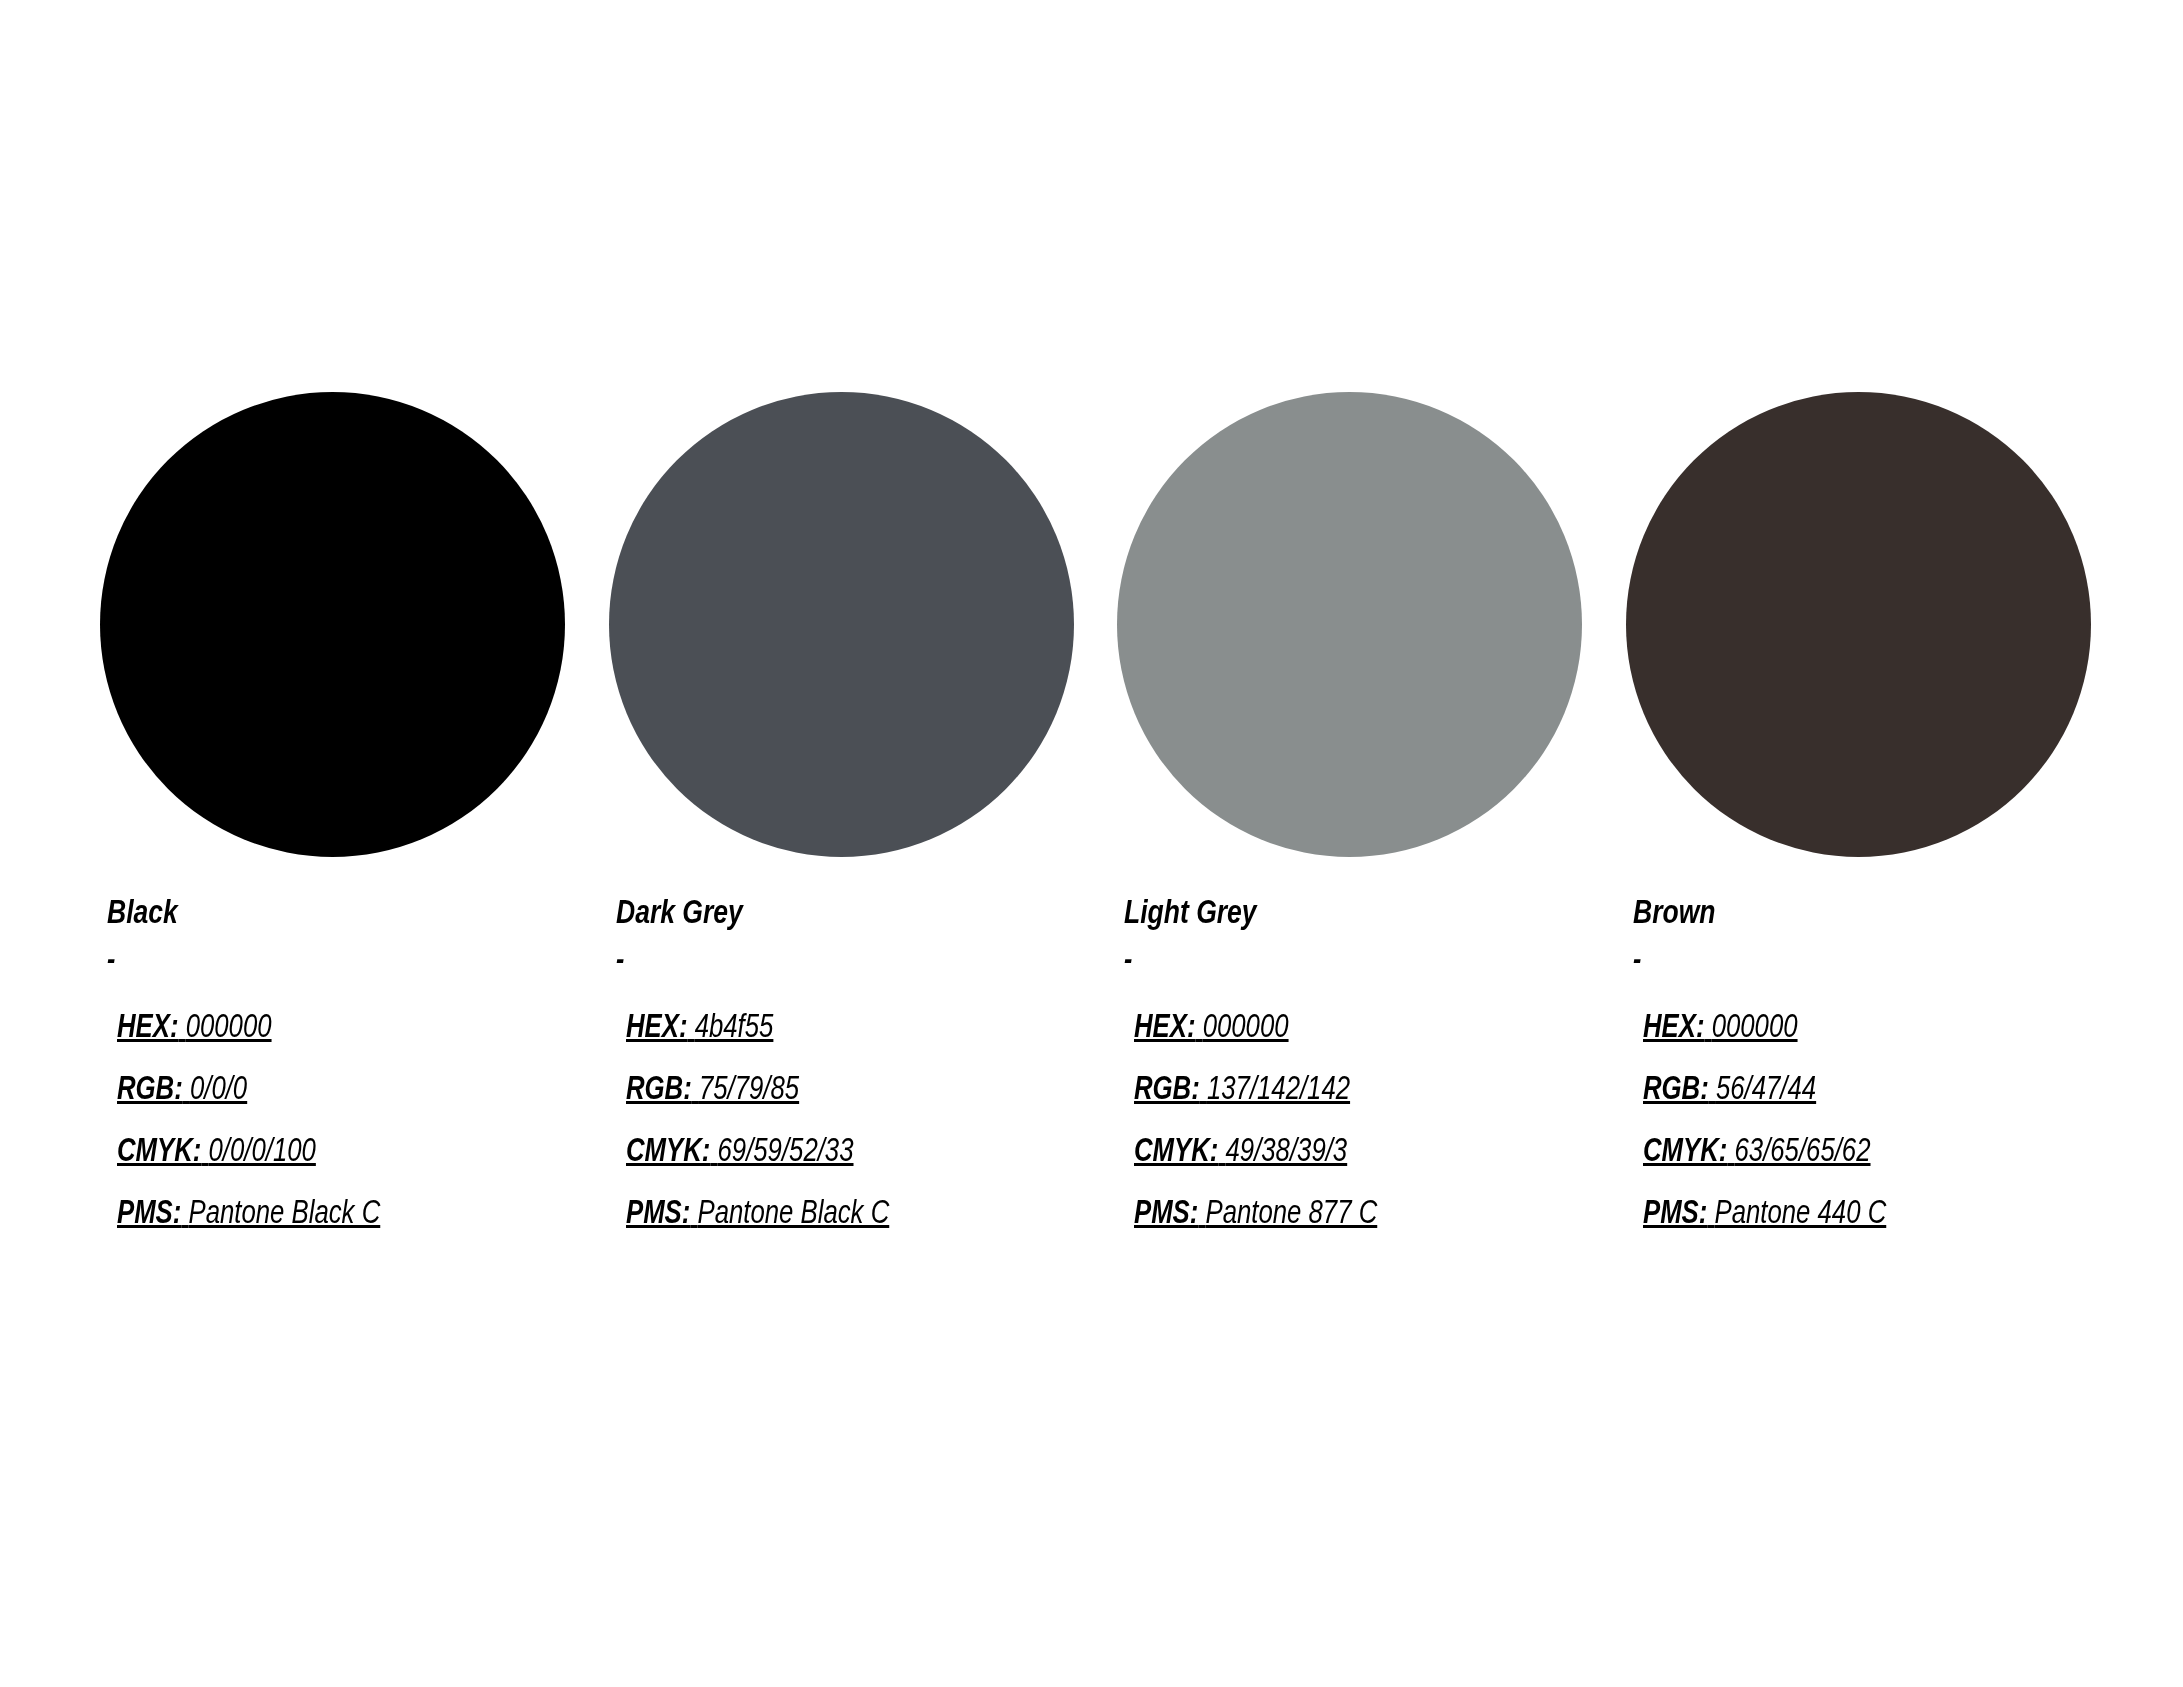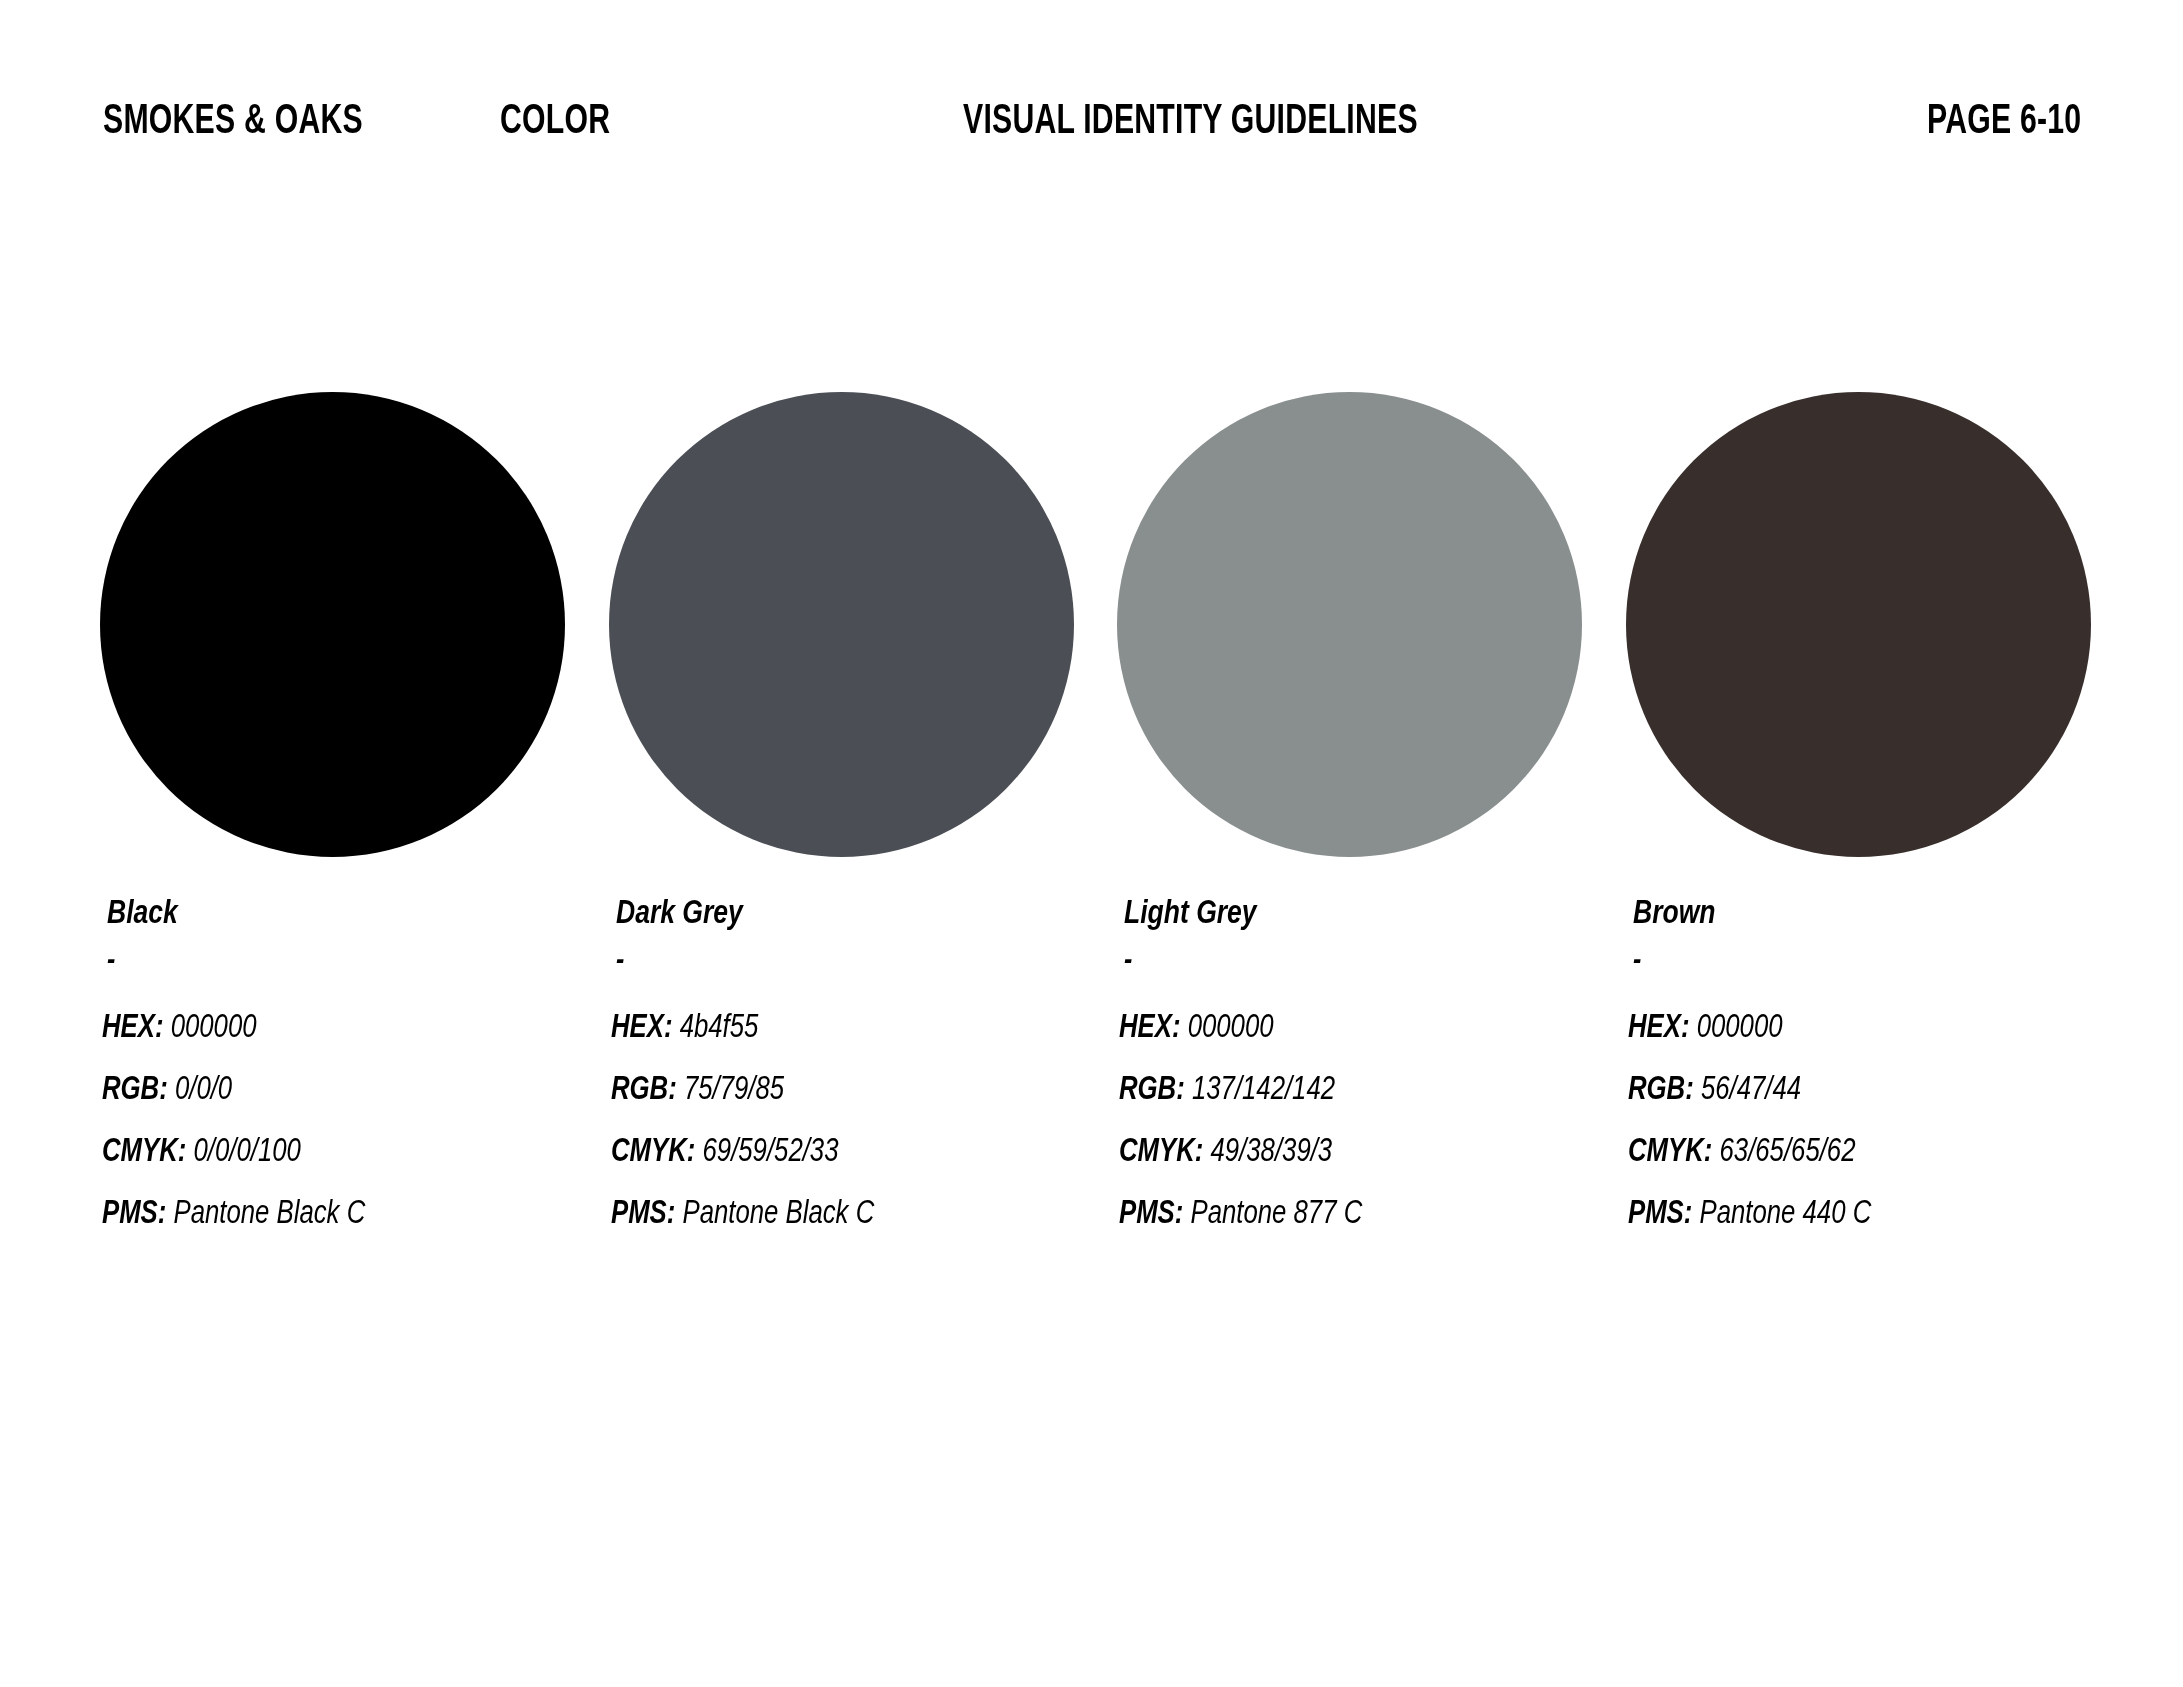--- a/index.html
+++ b/index.html
@@ -97,23 +97,24 @@
     font-weight: 700;
     font-style: italic;
     font-size: 32px;
     line-height: 20px;
     transform: scaleX(0.78);
     transform-origin: left top;
   }
 
   .spec-list {
     margin-top: 26.5px;
-    margin-left: 2px;
+    margin-left: 17px;
     list-style: none;
     padding: 0;
+    text-decoration: underline;
   }
   .spec-row {
     font-family: "Liberation Sans Narrow", "Liberation Sans", sans-serif;
     font-size: 33px;
     line-height: 62px;
     white-space: nowrap;
     transform: scaleX(0.78);
     transform-origin: left top;
   }
   .spec-key {
@@ -123,26 +124,20 @@
   .spec-val {
     font-weight: 400;
     font-style: italic;
   }
 </style>
 </head>
 <body>
 
 <div class="page">
 
-  <div class="page-header">
-    <div class="header-item h-brand">SMOKES &amp; OAKS</div>
-    <div class="header-item h-section">COLOR</div>
-    <div class="header-item h-doc">VISUAL IDENTITY GUIDELINES</div>
-    <div class="header-item h-page right-edge">PAGE 6-10</div>
-  </div>
 
   <div class="swatch-row">
 
     <div class="swatch-col c0">
       <div class="swatch-disc" style="background: rgb(0, 0, 0);"></div>
       <div class="swatch-name">Black</div>
       <div class="swatch-rule">-</div>
       <div class="spec-list">
         <div class="spec-row">
           <span class="spec-key">HEX:</span> 

